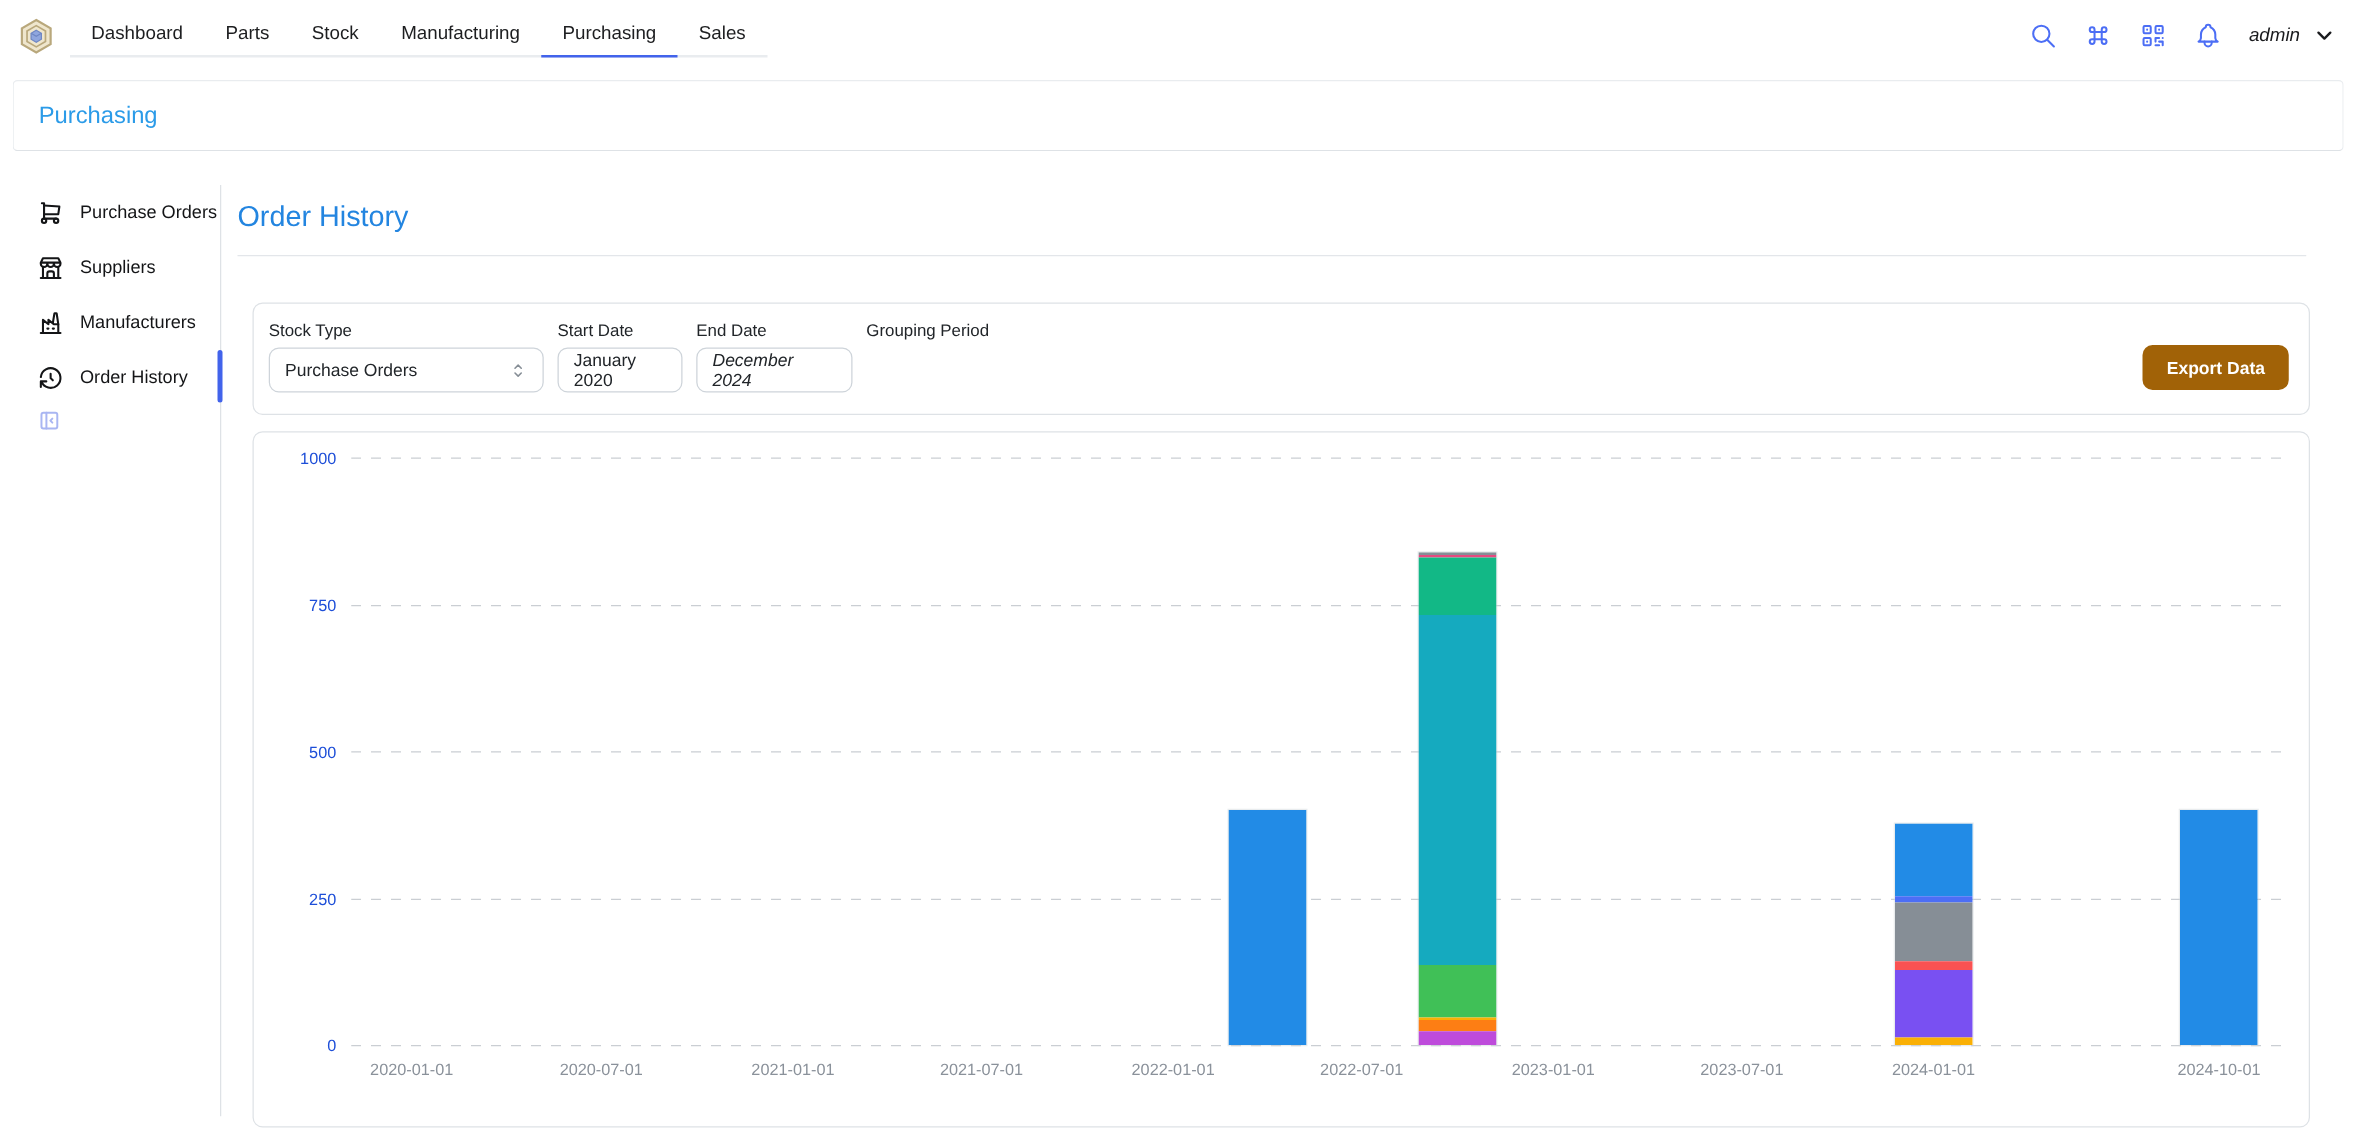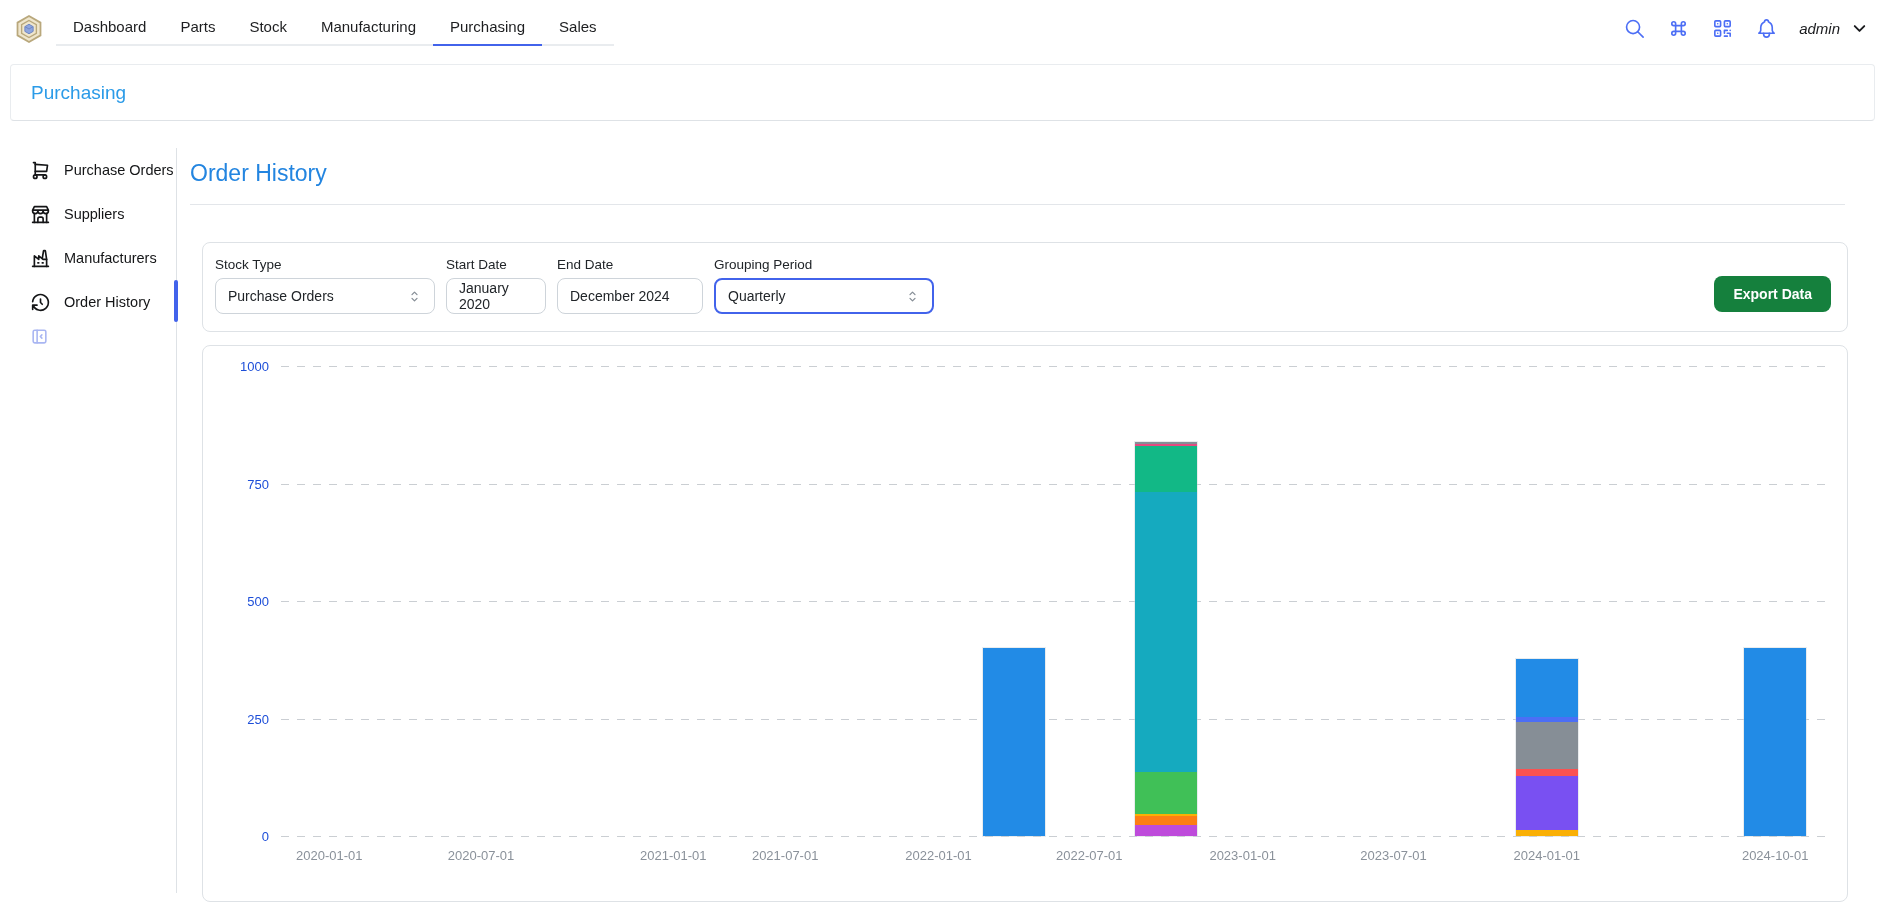--- a/index.html
+++ b/index.html
@@ -38,24 +38,24 @@
   .main-divider { position:absolute; left:190px; top:204px; width:1655px; height:1px; background:#e3e6ea; }
 
   .filter-card { position:absolute; left:202px; top:242px; width:1646px; height:90px;
                  border:1px solid #dee2e6; border-radius:8px; background:#fff; }
   .filters { position:absolute; left:12px; top:14px; display:flex; gap:11px; }
   .field-label { font-size:13.5px; color:#212529; margin-bottom:6px; }
   .control { height:36px; border:1px solid #ced4da; border-radius:8px; background:#fff;
              display:flex; align-items:center; padding:0 12px; font-size:14px; color:#212529; cursor:pointer; }
   .control.select { justify-content:space-between; }
   .control.focused { border:2px solid #4263eb; }
-  .w-ordertype { width:220px; } .w-start { width:100px; } .w-end { width:146px; } .w-group { width:220px; }
+  .w-ordertype { width:220px; } .w-start { width:100px; } .w-end { width:125px;font-style:italic; } .w-group { width:220px; }
   .updown { width:15px; height:15px; color:#868e96; flex:0 0 auto; }
   .export-btn { position:absolute; right:16px; top:33px; height:36px; padding:0 19px;
-                background:#15803d; border:none; border-radius:8px; color:#fff; font-size:14px;
+                background:#a16207; border:none; border-radius:8px; color:#fff; font-size:14px;
                 font-weight:600; font-family:"Liberation Sans", sans-serif; cursor:pointer; }
 
   
   .chart-card { position:absolute; left:202px; top:345px; width:1646px; height:557px;
                 border:1px solid #dee2e6; border-radius:8px; background:#fff; }
   .plot { position:absolute; inset:0; }
   .grid { position:absolute; left:78px; width:1545px; height:1px;
           background:repeating-linear-gradient(90deg, rgba(150,158,167,0.5) 0 8px, transparent 8px 16px); }
   .ylab { position:absolute; left:8px; width:58px; text-align:right; font-size:13px; color:#1d4ed8; }
   .xlab { position:absolute; transform:translateX(-50%); font-size:13px; color:#8a919a; white-space:nowrap; }
@@ -182,47 +182,40 @@
         </div>
       </div>
       <div>
         <div class="field-label">End Date</div>
         <div class="control w-end">
           <span>December 2024</span>
         </div>
       </div>
       <div>
         <div class="field-label">Grouping Period</div>
-        <div class="control select focused w-group">
-          <span>Quarterly</span>
-          <svg class="updown" viewBox="0 0 24 24" fill="none" stroke="currentColor" stroke-width="2" stroke-linecap="round" stroke-linejoin="round">
-              <path d="M8 9l4 -4l4 4"></path>
-              <path d="M16 15l-4 4l-4 -4"></path>
-            </svg>
-        </div>
       </div>
     </div>
     <button class="export-btn">Export Data</button>
   </div>
 
   <div class="chart-card">
     <div class="plot">
         <div class="grid" style="top: 490px;"></div>
         <div class="ylab" style="top: 483px;">0</div>
         <div class="grid" style="top: 372.5px;"></div>
         <div class="ylab" style="top: 365.5px;">250</div>
         <div class="grid" style="top: 255px;"></div>
         <div class="ylab" style="top: 248px;">500</div>
         <div class="grid" style="top: 137.5px;"></div>
         <div class="ylab" style="top: 130.5px;">750</div>
         <div class="grid" style="top: 20px;"></div>
         <div class="ylab" style="top: 13px;">1000</div>
         <div class="xlab" style="left: 126.333px; top: 502px;">2020-01-01</div>
         <div class="xlab" style="left: 278px; top: 502px;">2020-07-01</div>
-        <div class="xlab" style="left: 431.333px; top: 502px; margin-left: 39px;">2021-01-01</div>
+        <div class="xlab" style="left: 431.333px; top: 502px;">2021-01-01</div>
         <div class="xlab" style="left: 582.167px; top: 502px;">2021-07-01</div>
         <div class="xlab" style="left: 735.5px; top: 502px;">2022-01-01</div>
         <div class="xlab" style="left: 886.333px; top: 502px;">2022-07-01</div>
         <div class="xlab" style="left: 1039.67px; top: 502px;">2023-01-01</div>
         <div class="xlab" style="left: 1190.5px; top: 502px;">2023-07-01</div>
         <div class="xlab" style="left: 1343.83px; top: 502px;">2024-01-01</div>
         <div class="xlab" style="left: 1572.17px; top: 502px;">2024-10-01</div>
         <div class="bar" style="left: 779.5px; top: 302px; height: 188px;">
           <div class="bar-seg" style="height: 188px; background: rgb(34, 139, 230);"></div>
         </div>

